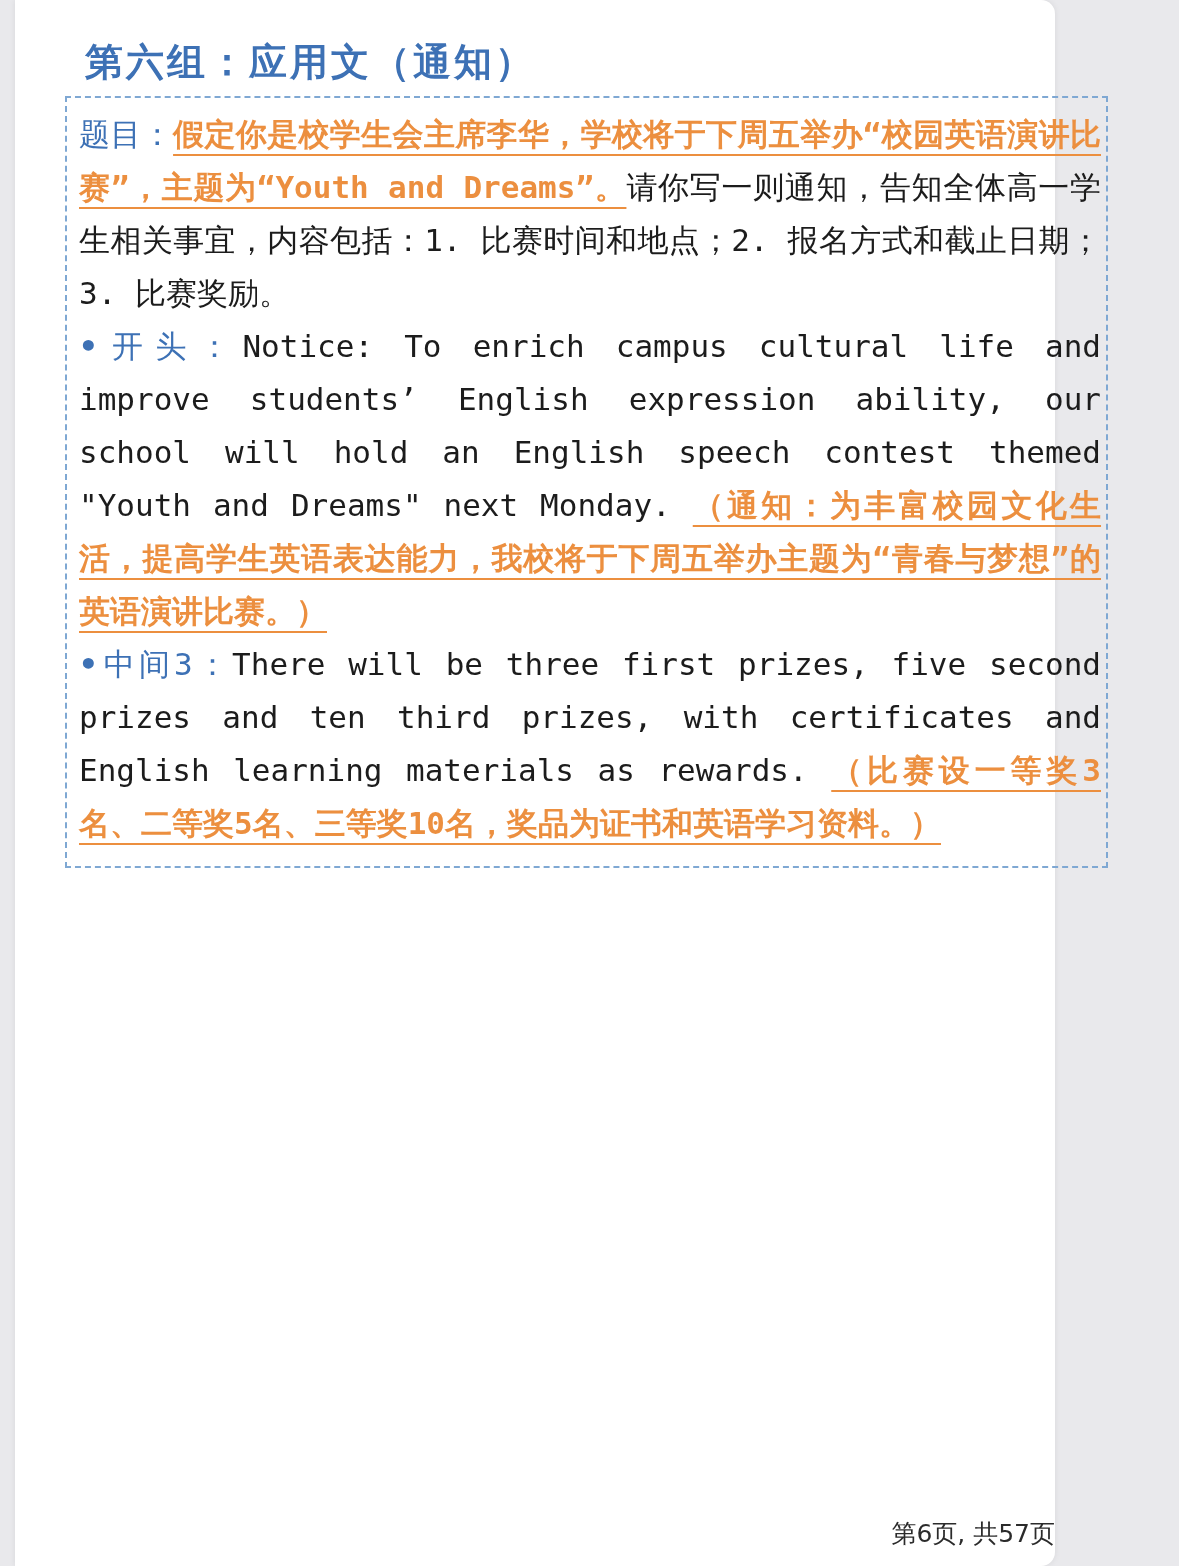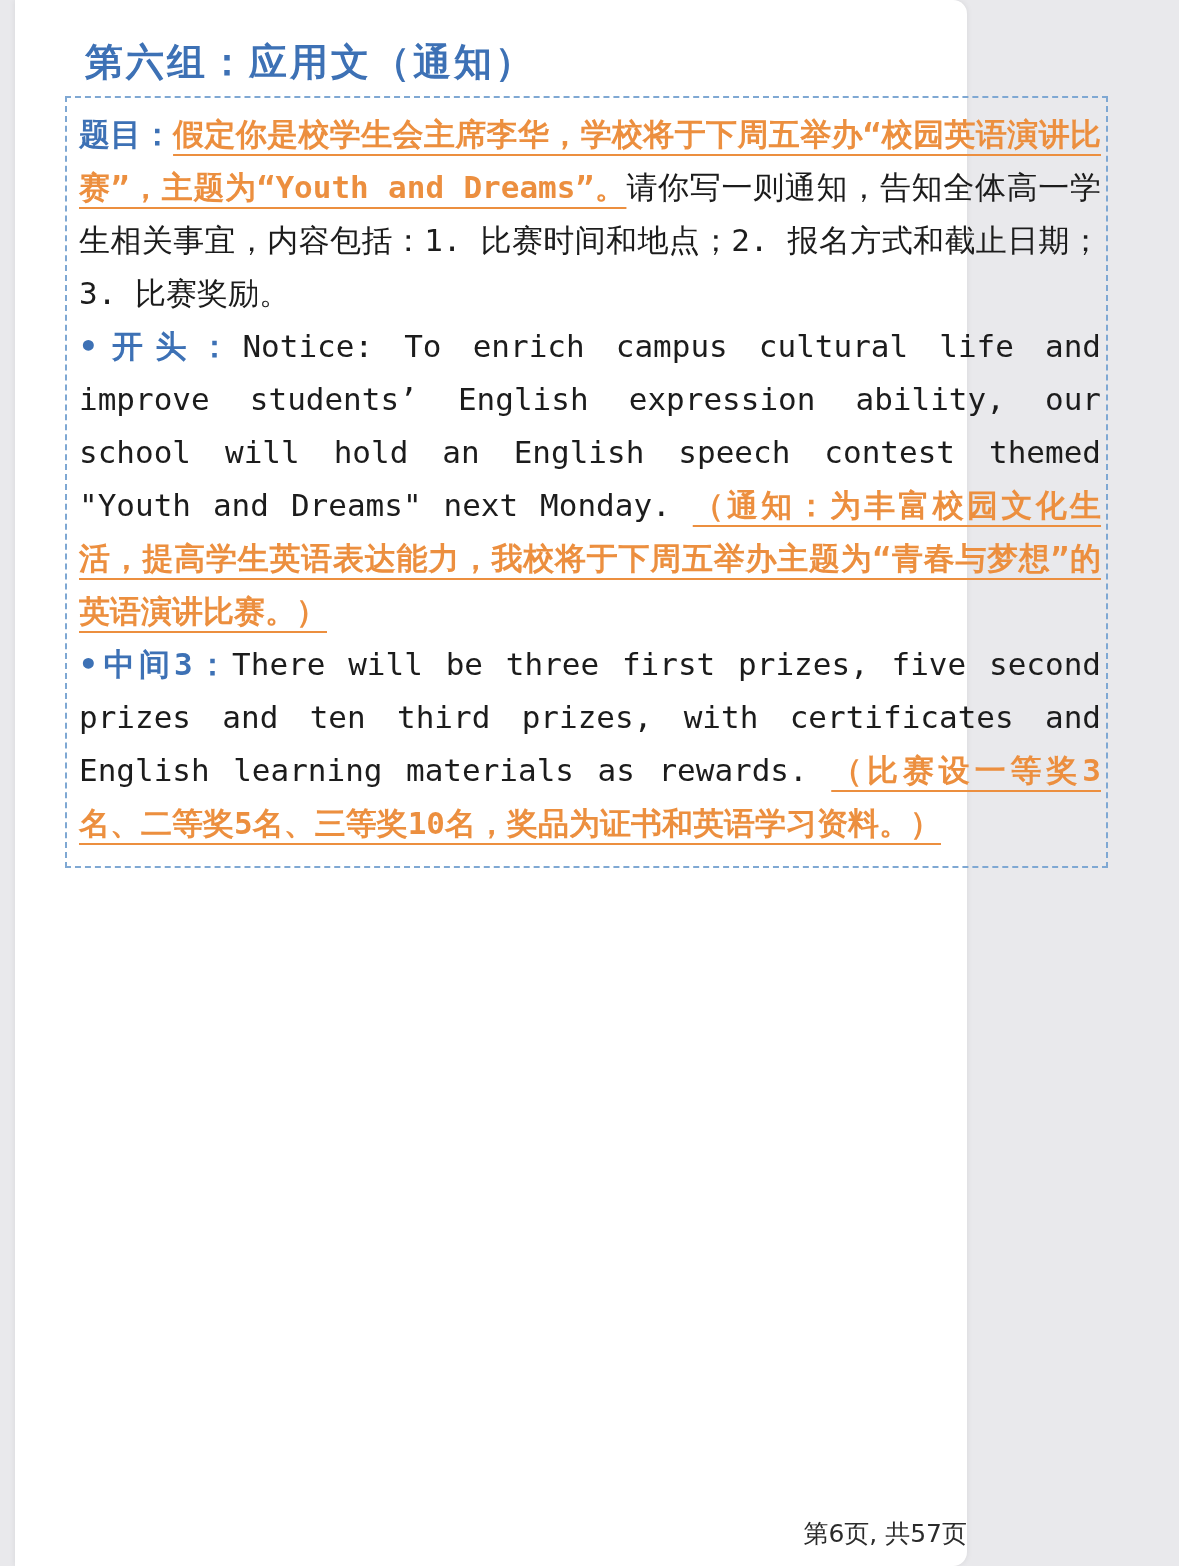--- a/index.html
+++ b/index.html
@@ -8,21 +8,21 @@
     height: 1566px;
     background: #e9e9ec;
     position: relative;
     font-family: "Liberation Sans", sans-serif;
     overflow: hidden;
   }
   .page {
     position: absolute;
     left: 15px;
     top: 0;
-    width: 952px;
+    width: 1040px;
     height: 1566px;
     background: #ffffff;
     border-radius: 0 14px 14px 0;
     box-shadow: 0 0 6px rgba(0,0,0,0.08);
   }
   .doc-title {
     margin: 0;
     padding: 40px 0 12px 70px;
     font-size: 38px;
     line-height: 44px;
@@ -46,21 +46,21 @@
     text-align: justify;
     font-family: "DejaVu Sans Mono", "DejaVu Sans", monospace;
   }
   .bullet {
     color: var(--blue, #3d71b5);
     font-weight: bold;
     margin-right: 2px;
   }
   .sec-label {
     color: var(--blue, #3d71b5);
-    font-weight: bold;
+    font-weight: normal;
   }
   .seg-en { color: #1c1c1c; }
   .seg-zh {
     color: var(--orange, #ec8f3f);
     font-weight: bold;
     text-decoration: underline;
     text-decoration-thickness: 2px;
     text-underline-offset: 9px;
   }
   .footer {

